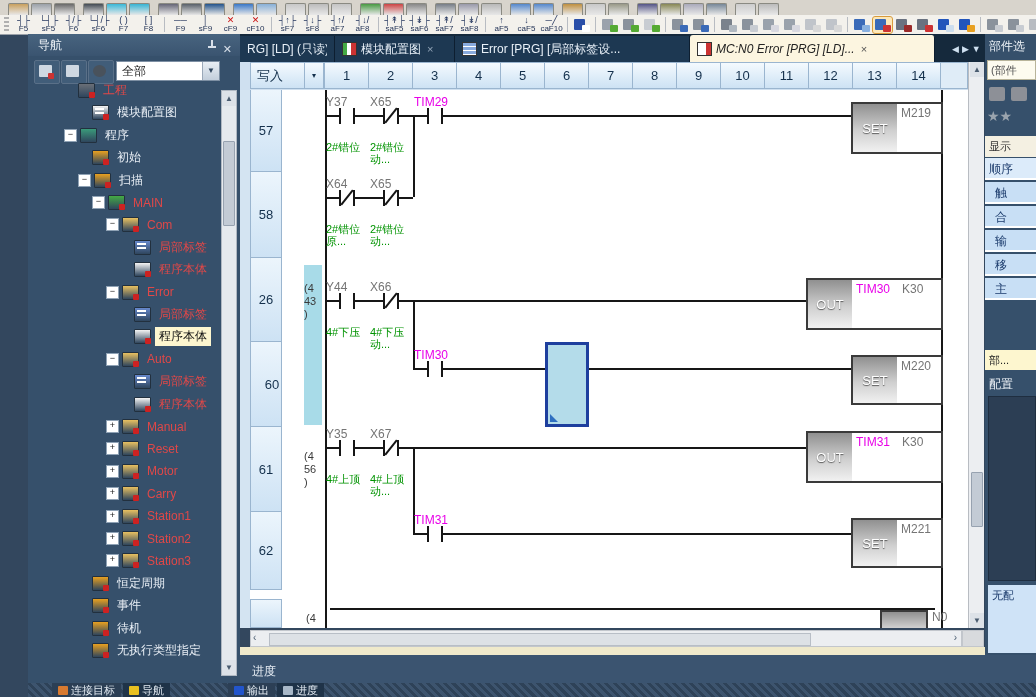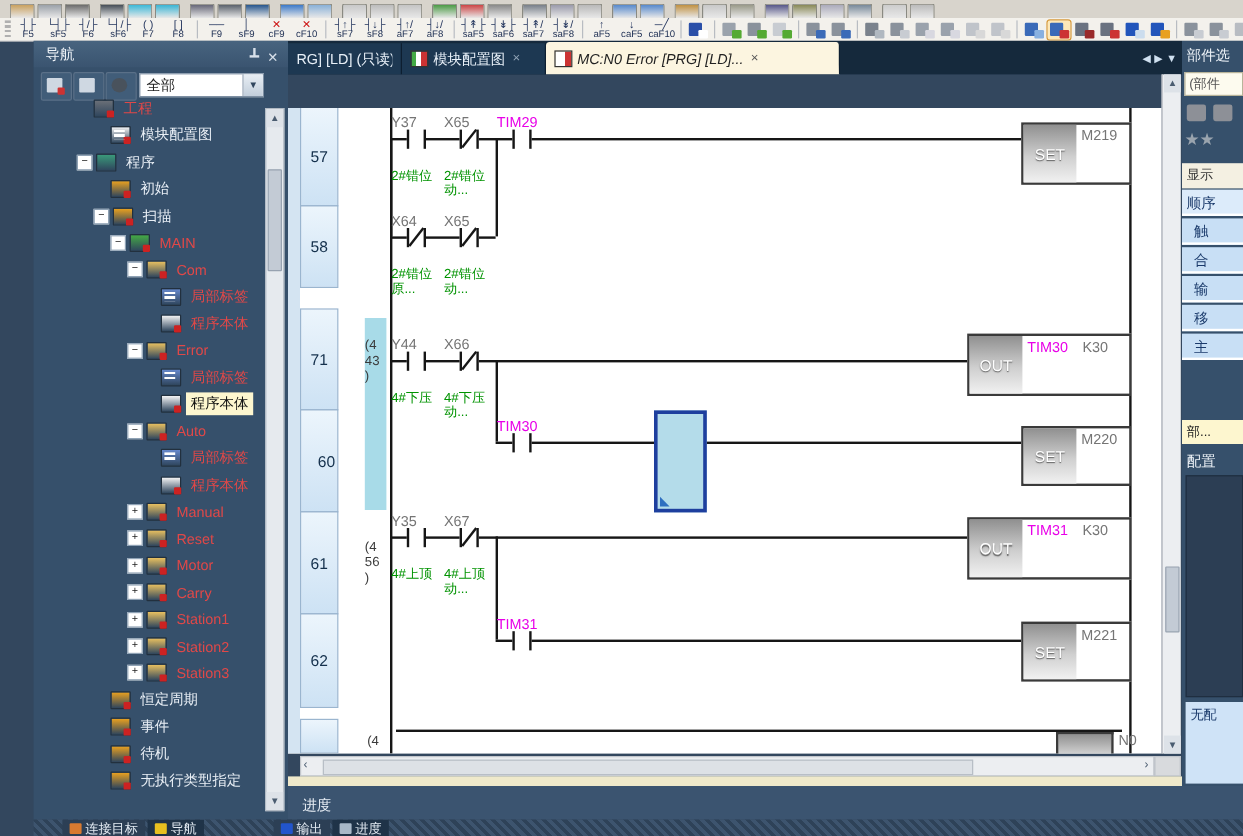--- a/index.html
+++ b/index.html
@@ -529,37 +529,60 @@
 
   <div class="abs" id="tabbar">
       <div class="dtab" style="width: 95px;">
         <span style="overflow: hidden;">RG] [LD] (只读) ...</span>
       </div>
       <div class="dtab" style="width: 120px;">
         <span class="ticon" style="background: linear-gradient(90deg, rgb(68, 170, 68) 0px, rgb(68, 170, 68) 4px, rgb(255, 255, 255) 4px, rgb(255, 255, 255) 8px, rgb(204, 51, 51) 8px); border: 1px solid rgb(51, 51, 51);"></span>
         <span style="overflow: hidden;">模块配置图</span>
         <span class="x">×</span>
       </div>
+      <div class="dtab" style="width: 235px;">
+        <span class="ticon" style="background: repeating-linear-gradient(rgb(136, 170, 221) 0px, rgb(136, 170, 221) 3px, rgb(255, 255, 255) 3px, rgb(255, 255, 255) 4px); border: 1px solid rgb(51, 51, 51);"></span>
+        <span style="overflow: hidden;">Error [PRG] [局部标签设...</span>
+      </div>
       <div class="dtab active" style="width: 245px;">
         <span class="ticon" style="background: linear-gradient(90deg, rgb(255, 255, 255) 0px, rgb(255, 255, 255) 8px, rgb(204, 51, 51) 8px); border: 1px solid rgb(51, 51, 51);"></span>
         <span style="overflow: hidden; font-style: italic;">MC:N0 Error [PRG] [LD]...</span>
         <span class="x">×</span>
       </div>
     </div>
   <div class="abs" id="tabnav">
       <span>◀</span>
       <span>▶</span>
       <span>▼</span>
     </div>
 
+  <div class="abs" id="lheader">
+      <div class="hcell" style="left: 10px; width: 55px; text-align: left; padding-left: 6px;">写入</div>
+      <div class="hcell" style="left: 64px; width: 20px; font-size: 8px;">▾</div>
+      <div class="hcell" style="left: 84px; width: 45px;">1</div>
+      <div class="hcell" style="left: 128px; width: 45px;">2</div>
+      <div class="hcell" style="left: 172px; width: 45px;">3</div>
+      <div class="hcell" style="left: 216px; width: 45px;">4</div>
+      <div class="hcell" style="left: 260px; width: 45px;">5</div>
+      <div class="hcell" style="left: 304px; width: 45px;">6</div>
+      <div class="hcell" style="left: 348px; width: 45px;">7</div>
+      <div class="hcell" style="left: 392px; width: 45px;">8</div>
+      <div class="hcell" style="left: 436px; width: 45px;">9</div>
+      <div class="hcell" style="left: 480px; width: 45px;">10</div>
+      <div class="hcell" style="left: 524px; width: 45px;">11</div>
+      <div class="hcell" style="left: 568px; width: 45px;">12</div>
+      <div class="hcell" style="left: 612px; width: 45px;">13</div>
+      <div class="hcell" style="left: 656px; width: 45px;">14</div>
+      <div class="hcell" style="left: 700px; width: 28px; background: rgb(223, 236, 247);"></div>
+    </div>
   <div class="abs" id="lgrid">
     <div id="gutter-strip"></div>
   <div class="gcell" style="top: -1px; height: 83px;">57</div>
-      <div class="gcell" style="top: 81px; height: 69px;">58</div>
-      <div class="gcell" style="top: 167px; height: 85px;">71</div>
+      <div class="gcell" style="top: 81px; height: 87px;">58</div>
+      <div class="gcell" style="top: 167px; height: 85px;">26</div>
       <div class="gcell" style="top: 251px; height: 86px; padding-left: 12px;">60</div>
       <div class="gcell" style="top: 336px; height: 86px;">61</div>
       <div class="gcell" style="top: 421px; height: 79px;">62</div>
       <div class="gcell" style="top: 509px; height: 29px;"></div>
       <div style="position: absolute; left: 64px; top: 175px; width: 18px; height: 160px; background: rgb(168, 219, 232);"></div>
       <div class="wire" style="left: 85px; top: 25px; width: 526px; height: 2px;"></div>
       <div class="wire" style="left: 85px; top: 107px; width: 88px; height: 2px;"></div>
       <div class="wire" style="left: 85px; top: 210px; width: 481px; height: 2px;"></div>
       <div class="wire" style="left: 173px; top: 278px; width: 438px; height: 2px;"></div>
       <div class="wire" style="left: 85px; top: 357px; width: 481px; height: 2px;"></div>

